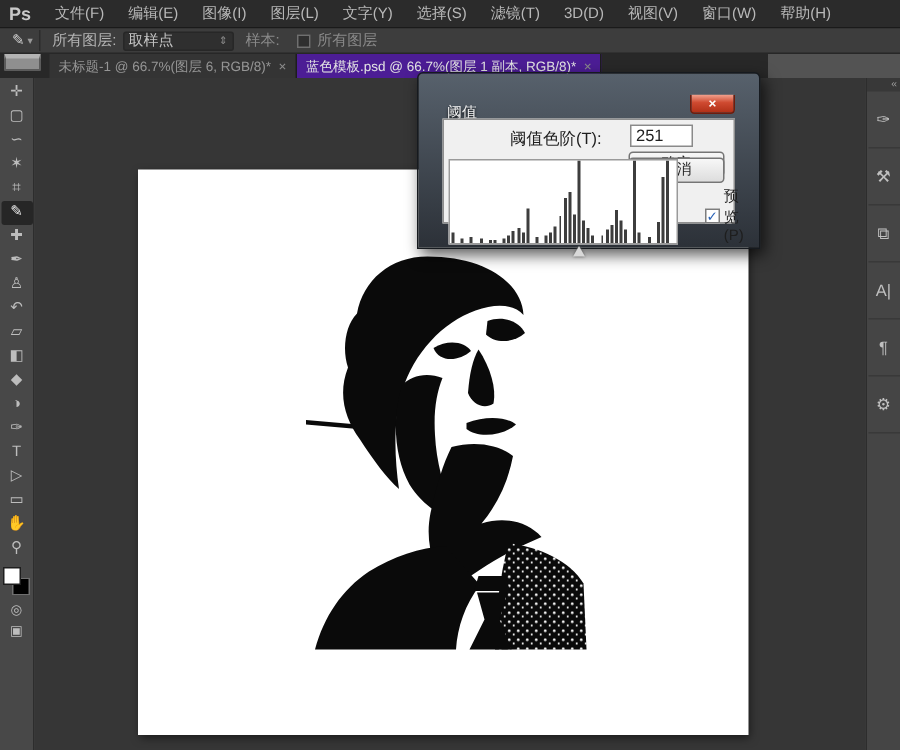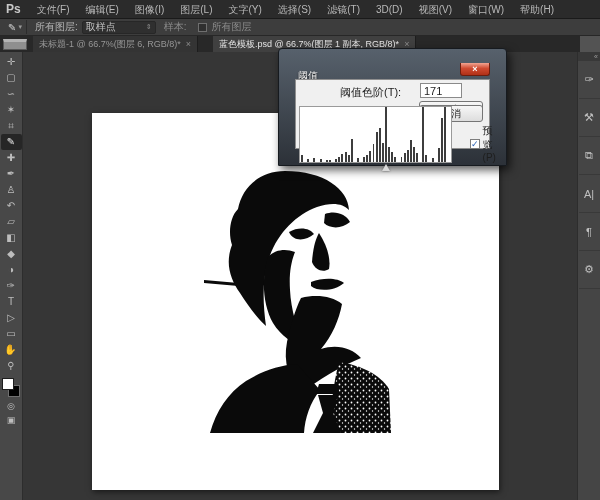--- a/index.html
+++ b/index.html
@@ -16,25 +16,25 @@
   .tool-chip { display:flex; align-items:center; gap:2px; padding:0 4px; margin-left:4px; height:14px; border-right:1px solid #2c2c2c; color:#cfcfcf; }
   .tool-chip .caret { font-size:7px; color:#9a9a9a; }
   .opt-label { margin-left:8px; white-space:nowrap; }
   .opt-select { display:flex; align-items:center; justify-content:space-between; background:#2f2f2f; border:1px solid #272727; border-radius:2px; height:13px; margin-left:4px; padding:0 3px; color:#c2c2c2; }
   .opt-select .ud { font-size:7px; color:#8d8d8d; margin-left:4px; }
   .opt-select.disabled { color:#7b7b7b; background:#373737; }
   .opt-label.dim, .opt-check-label { color:#8a8a8a; }
   .opt-checkbox { width:9px; height:9px; border:1px solid #6f6f6f; background:#2f2f2f; margin-left:12px; margin-right:4px; }
 
   
-  .tabbar { position:absolute; left:0; top:36px; width:580px; height:16px; background:#282828; display:flex; align-items:flex-end; }
+  .tabbar { position:absolute; left:0; top:36px; width:512px; height:16px; background:#282828; display:flex; }
   .float-window-icon { width:24px; height:11px; margin:0 6px 2px 3px; background:#8f8f8f; border:1px solid #5a5a5a; border-top:3px solid #b4b4b4; }
   .doc-tab { height:16px; line-height:16px; font-size:9px; padding:0 6px; white-space:nowrap; border-right:1px solid #1d1d1d; display:flex; align-items:center; gap:5px; }
   .doc-tab.inactive { background:#343434; color:#969696; }
-  .doc-tab.active { background:#404040; color:#e4e4e4;margin-left:15px; }
+  .doc-tab.active { background:#4c1d95; color:#e4e4e4; }
   .tab-close { font-size:9px; color:#8b8b8b; }
 
   
   .main { position:absolute; left:0; top:52px; width:600px; height:448px; display:flex; }
   .toolbar { width:23px; background:#484848; border-right:1px solid #2d2d2d; display:flex; flex-direction:column; align-items:center; padding-top:2px; }
   .tool { width:21px; height:16px; display:flex; align-items:center; justify-content:center; color:#bdbdbd; font-size:10px; line-height:16px; cursor:default; }
   .tool.selected { background:#262626; color:#e8e8e8; border-radius:2px; }
   .swatches { position:relative; width:21px; height:22px; margin-top:3px; }
   .swatch-fg { position:absolute; left:1px; top:1px; width:12px; height:12px; background:#ffffff; border:1px solid #1e1e1e; z-index:2; }
   .swatch-bg { position:absolute; left:7px; top:8px; width:12px; height:12px; background:#000000; border:1px solid #6f6f6f; z-index:1; }
@@ -236,21 +236,21 @@
   </div>
 </div>
 
 <div class="dialog">
   <div class="dialog-titlebar">
     <span class="dialog-title">阈值</span>
     <span class="dialog-close">×</span>
   </div>
   <div class="dialog-body">
     <span class="thr-label">阈值色阶(T):</span>
-    <span class="thr-input">171</span>
+    <span class="thr-input">251</span>
     <span class="dlg-btn ok">确定</span>
     <span class="dlg-btn cancel">取消</span>
     <span class="preview-row">
       <span class="preview-box" id="preview-box">✓</span>
       <span>预览(P)</span>
     </span>
     <div class="histogram" id="histogram">
         <span class="hbar" style="height: 12%;"></span>
         <span class="hbar" style="height: 0%;"></span>
         <span class="hbar" style="height: 5%;"></span>

